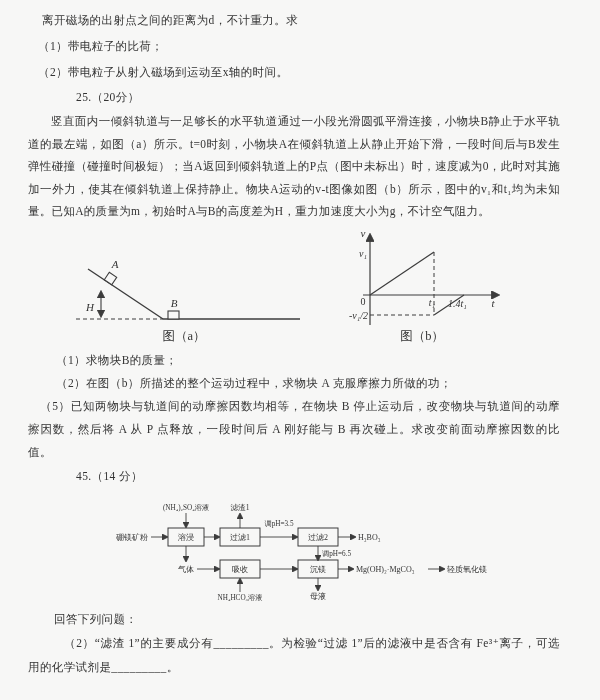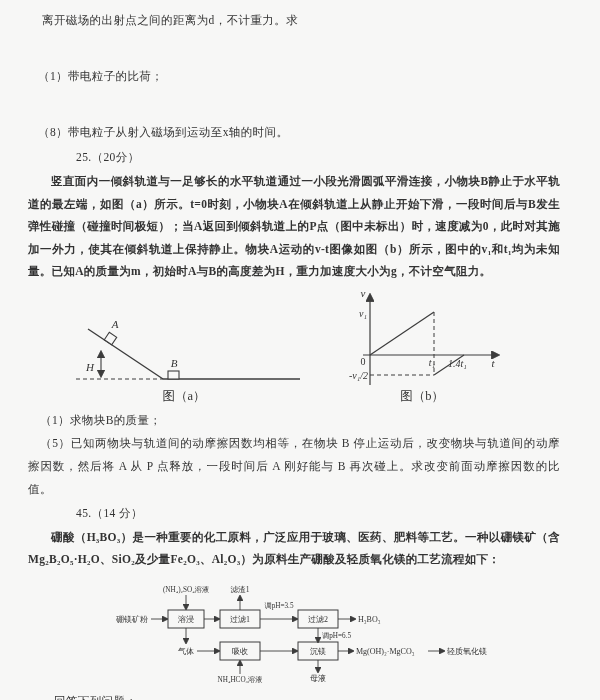--- a/index.html
+++ b/index.html
@@ -5,41 +5,41 @@
   html,body{margin:0;padding:0;background:#e9e9e9;}
   .page{
     width:600px;height:700px;box-sizing:border-box;
     background:#f7f7f6;
     padding:7px 40px 0 28px;
     font-family:"Liberation Serif","DejaVu Serif",serif;
     font-size:11.5px;color:#333;overflow:hidden;
   }
   .t{line-height:26px;letter-spacing:.4px;}
   .ind14{margin-left:14px;}
-  .ind10{margin-left:10px;margin-top:30px;}
-  p.body{margin:0;text-indent:2em;text-align:justify;line-height:22.5px;letter-spacing:.3px;font-weight:bold;}
+  .ind10{margin-left:10px;}
+  p.body{margin:0;text-indent:2em;text-align:justify;line-height:22.5px;letter-spacing:.3px;}
   .qnum{line-height:25px;letter-spacing:.4px;margin-left:48px;}
   .figs{display:flex;align-items:flex-end;gap:34px;margin:4px 0 4px 40px;}
-  .sub{line-height:23px;letter-spacing:.4px;margin-left:12px;}
+  .sub{line-height:23px;letter-spacing:.4px;margin-left:28px;}
   p.sub3{margin:0;text-indent:12px;text-align:justify;line-height:23px;letter-spacing:.4px;}
   p.q26sub{margin:0;text-indent:36px;text-align:justify;line-height:24px;letter-spacing:.4px;}
   .prompt{line-height:24px;margin-left:26px;letter-spacing:.4px;font-family:Liberation Serif, serif;}
   .flowwrap{margin:10px 0 2px 28px;}
   svg text{fill:#333;font-family:"Liberation Serif","DejaVu Serif",serif;}
   svg .it{font-style:italic;}
   svg line,svg path,svg polygon,svg rect{stroke:#3c3c3c;}
 </style>
 </head>
 <body>
 
 <div class="page">
 
   <div class="t ind14">离开磁场的出射点之间的距离为d，不计重力。求</div>
   <div class="t ind10">（1）带电粒子的比荷；</div>
-  <div class="t ind10">（8）带电粒子从射入磁场到运动至x轴的时间。</div>
+  <div class="t ind10">（2）带电粒子从射入磁场到运动至x轴的时间。</div>
 
   <div class="qnum">25.（20分）</div>
   <p class="body">竖直面内一倾斜轨道与一足够长的水平轨道通过一小段光滑圆弧平滑连接，小物块B静止于水平轨道的最左端，如图（a）所示。t=0时刻，小物块A在倾斜轨道上从静止开始下滑，一段时间后与B发生弹性碰撞（碰撞时间极短）；当A返回到倾斜轨道上的P点（图中未标出）时，速度减为0，此时对其施加一外力，使其在倾斜轨道上保持静止。物块A运动的v-t图像如图（b）所示，图中的v₁和t₁均为未知量。已知A的质量为m，初始时A与B的高度差为H，重力加速度大小为g，不计空气阻力。</p>
 
   <div class="figs">
 
     <svg width="240" height="112" viewBox="0 0 240 112">
       <defs>
         <marker id="ah" viewBox="0 0 10 10" refX="8" refY="5" markerWidth="7" markerHeight="7" orient="auto-start-reverse">
           <path d="M0,0 L10,5 L0,10 z" fill="#3c3c3c" stroke="none"></path>
@@ -69,24 +69,24 @@
       <line x1="92" y1="25" x2="92" y2="88" stroke-width="1" stroke-dasharray="4 3"></line>
       <line x1="28" y1="88" x2="92" y2="88" stroke-width="1" stroke-dasharray="4 3"></line>
       <line x1="92" y1="88" x2="122" y2="68" stroke-width="1.2"></line>
       <text class="it" x="90" y="79" font-size="10" text-anchor="middle">t₁</text>
       <text class="it" x="106" y="80" font-size="10" text-anchor="start">1.4t₁</text>
       <text x="80" y="113" font-size="12.5" text-anchor="middle">图（b）</text>
     </svg>
   </div>
 
   <div class="sub">（1）求物块B的质量；</div>
+  <div class="sub">（2）在图（b）所描述的整个运动过程中，求物块 A 克服摩擦力所做的功；</div>
   <p class="sub3">（5）已知两物块与轨道间的动摩擦因数均相等，在物块 B 停止运动后，改变物块与轨道间的动摩擦因数，然后将 A 从 P 点释放，一段时间后 A 刚好能与 B 再次碰上。求改变前面动摩擦因数的比值。</p>
 
   <div class="qnum">45.（14 分）</div>
-  <p class="body">硼酸（H₃BO₃）是一种重要的化工原料，广泛应用于玻璃、医药、肥料等工艺。一种以硼镁矿（含Mg₂B₂O₅·H₂O、SiO₂及少量Fe₂O₃、Al₂O₃）为原料生产硼酸及轻质氧化镁的工艺流程如下：</p>
 
   <div class="flowwrap">
     <svg width="446" height="104" viewBox="0 0 446 104">
 
       <text x="130" y="11" font-size="7.2" text-anchor="middle">(NH₄)₂SO₄溶液</text>
       <line x1="130" y1="14" x2="130" y2="28" stroke-width="0.9" marker-end="url(#ah)"></line>
       <text x="184" y="11" font-size="7.6" text-anchor="middle">滤渣1</text>
       <line x1="184" y1="29" x2="184" y2="15" stroke-width="0.9" marker-end="url(#ah)"></line>
 
       <text x="92" y="41" font-size="8" text-anchor="end">硼镁矿粉</text>

